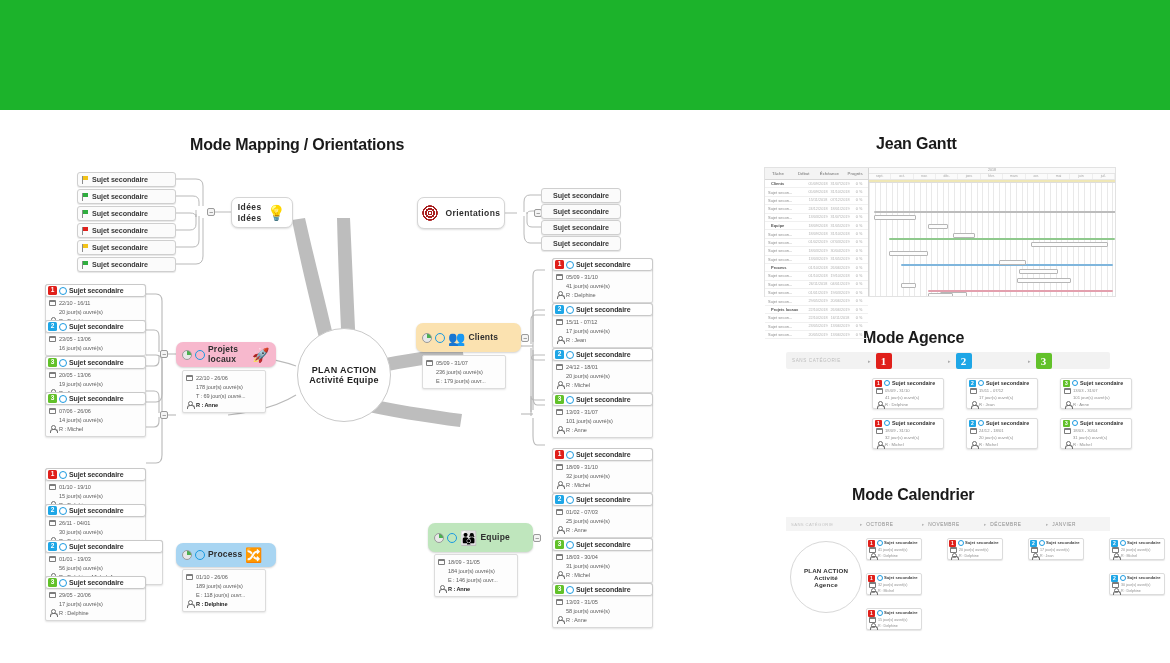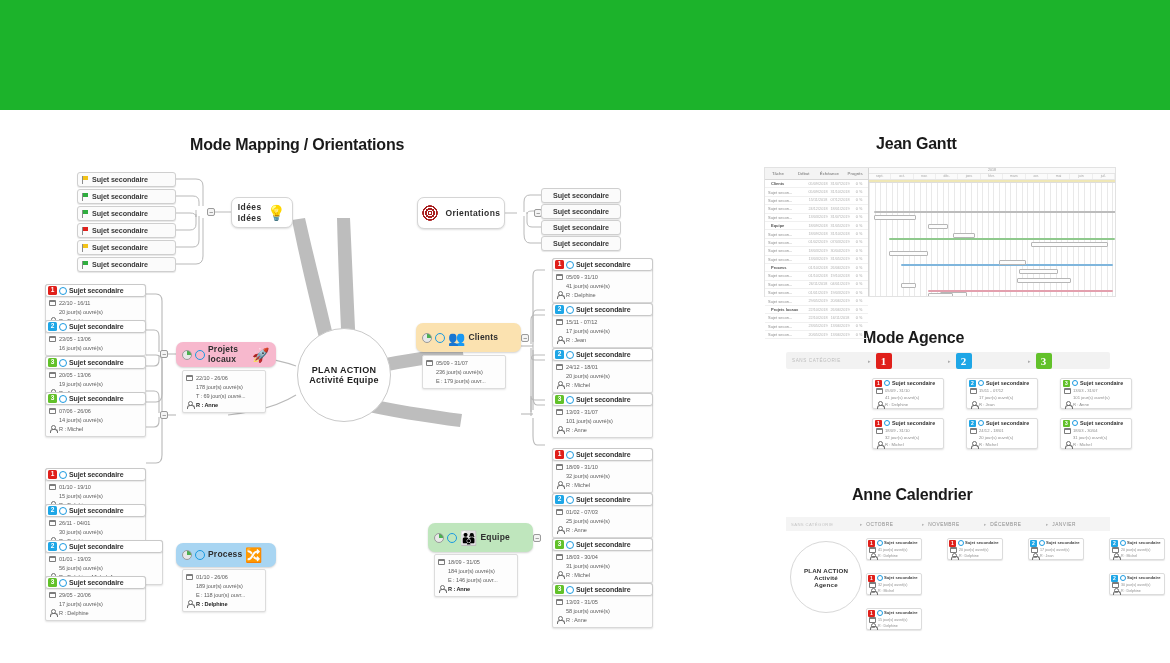--- a/index.html
+++ b/index.html
@@ -249,21 +249,21 @@
 </head>
 <body>
 
 <div id="stage">
 
   <div class="header-band"></div>
 
   <div class="panel-title" id="title-mapping">Mode Mapping / Orientations</div>
   <div class="panel-title" id="title-gantt">Jean Gantt</div>
   <div class="panel-title" id="title-kanban">Mode Agence</div>
-  <div class="panel-title" id="title-calendar">Anne Calendrier</div>
+  <div class="panel-title" id="title-calendar">Mode Calendrier</div>
 
   <div id="mindmap">
     <svg id="mm-svg" viewBox="0 0 760 500">
       <g fill="none" stroke="#b9b9b9" stroke-width="1">
 
         <path d="M176 19 H196 Q203 19 203 26 V46"></path>
         <path d="M176 36 H193 Q199 36 199 42 V46"></path>
         <path d="M176 53 H190 Q196 53 196 57 V50"></path>
         <path d="M176 70 H190 Q196 70 196 64 V54"></path>
         <path d="M176 87 H193 Q199 87 199 80 V56"></path>

